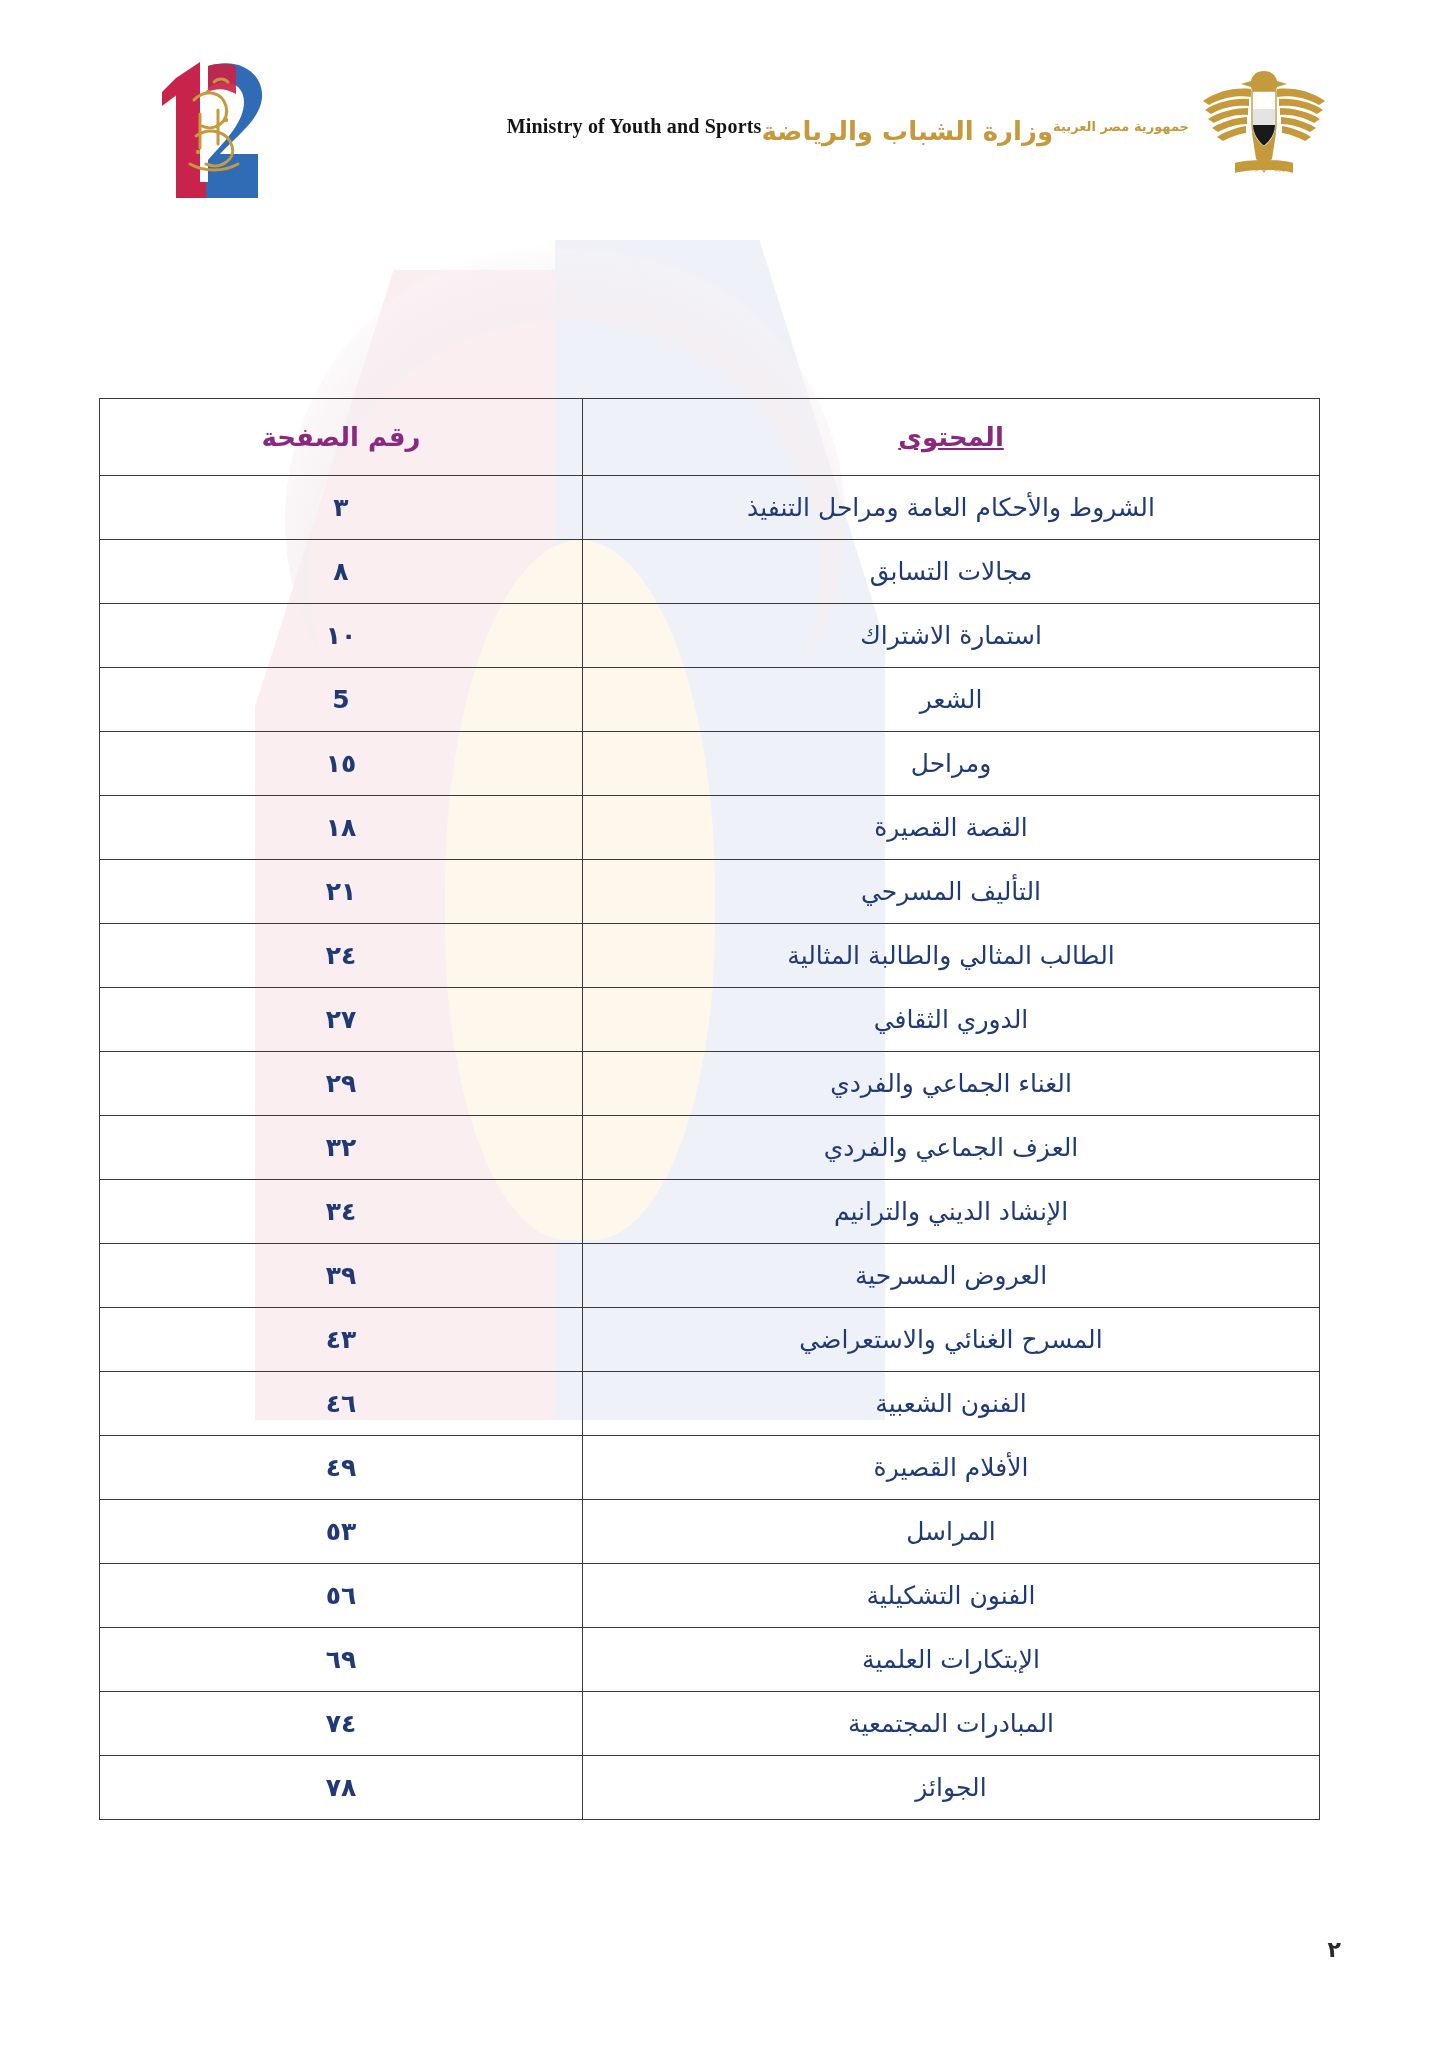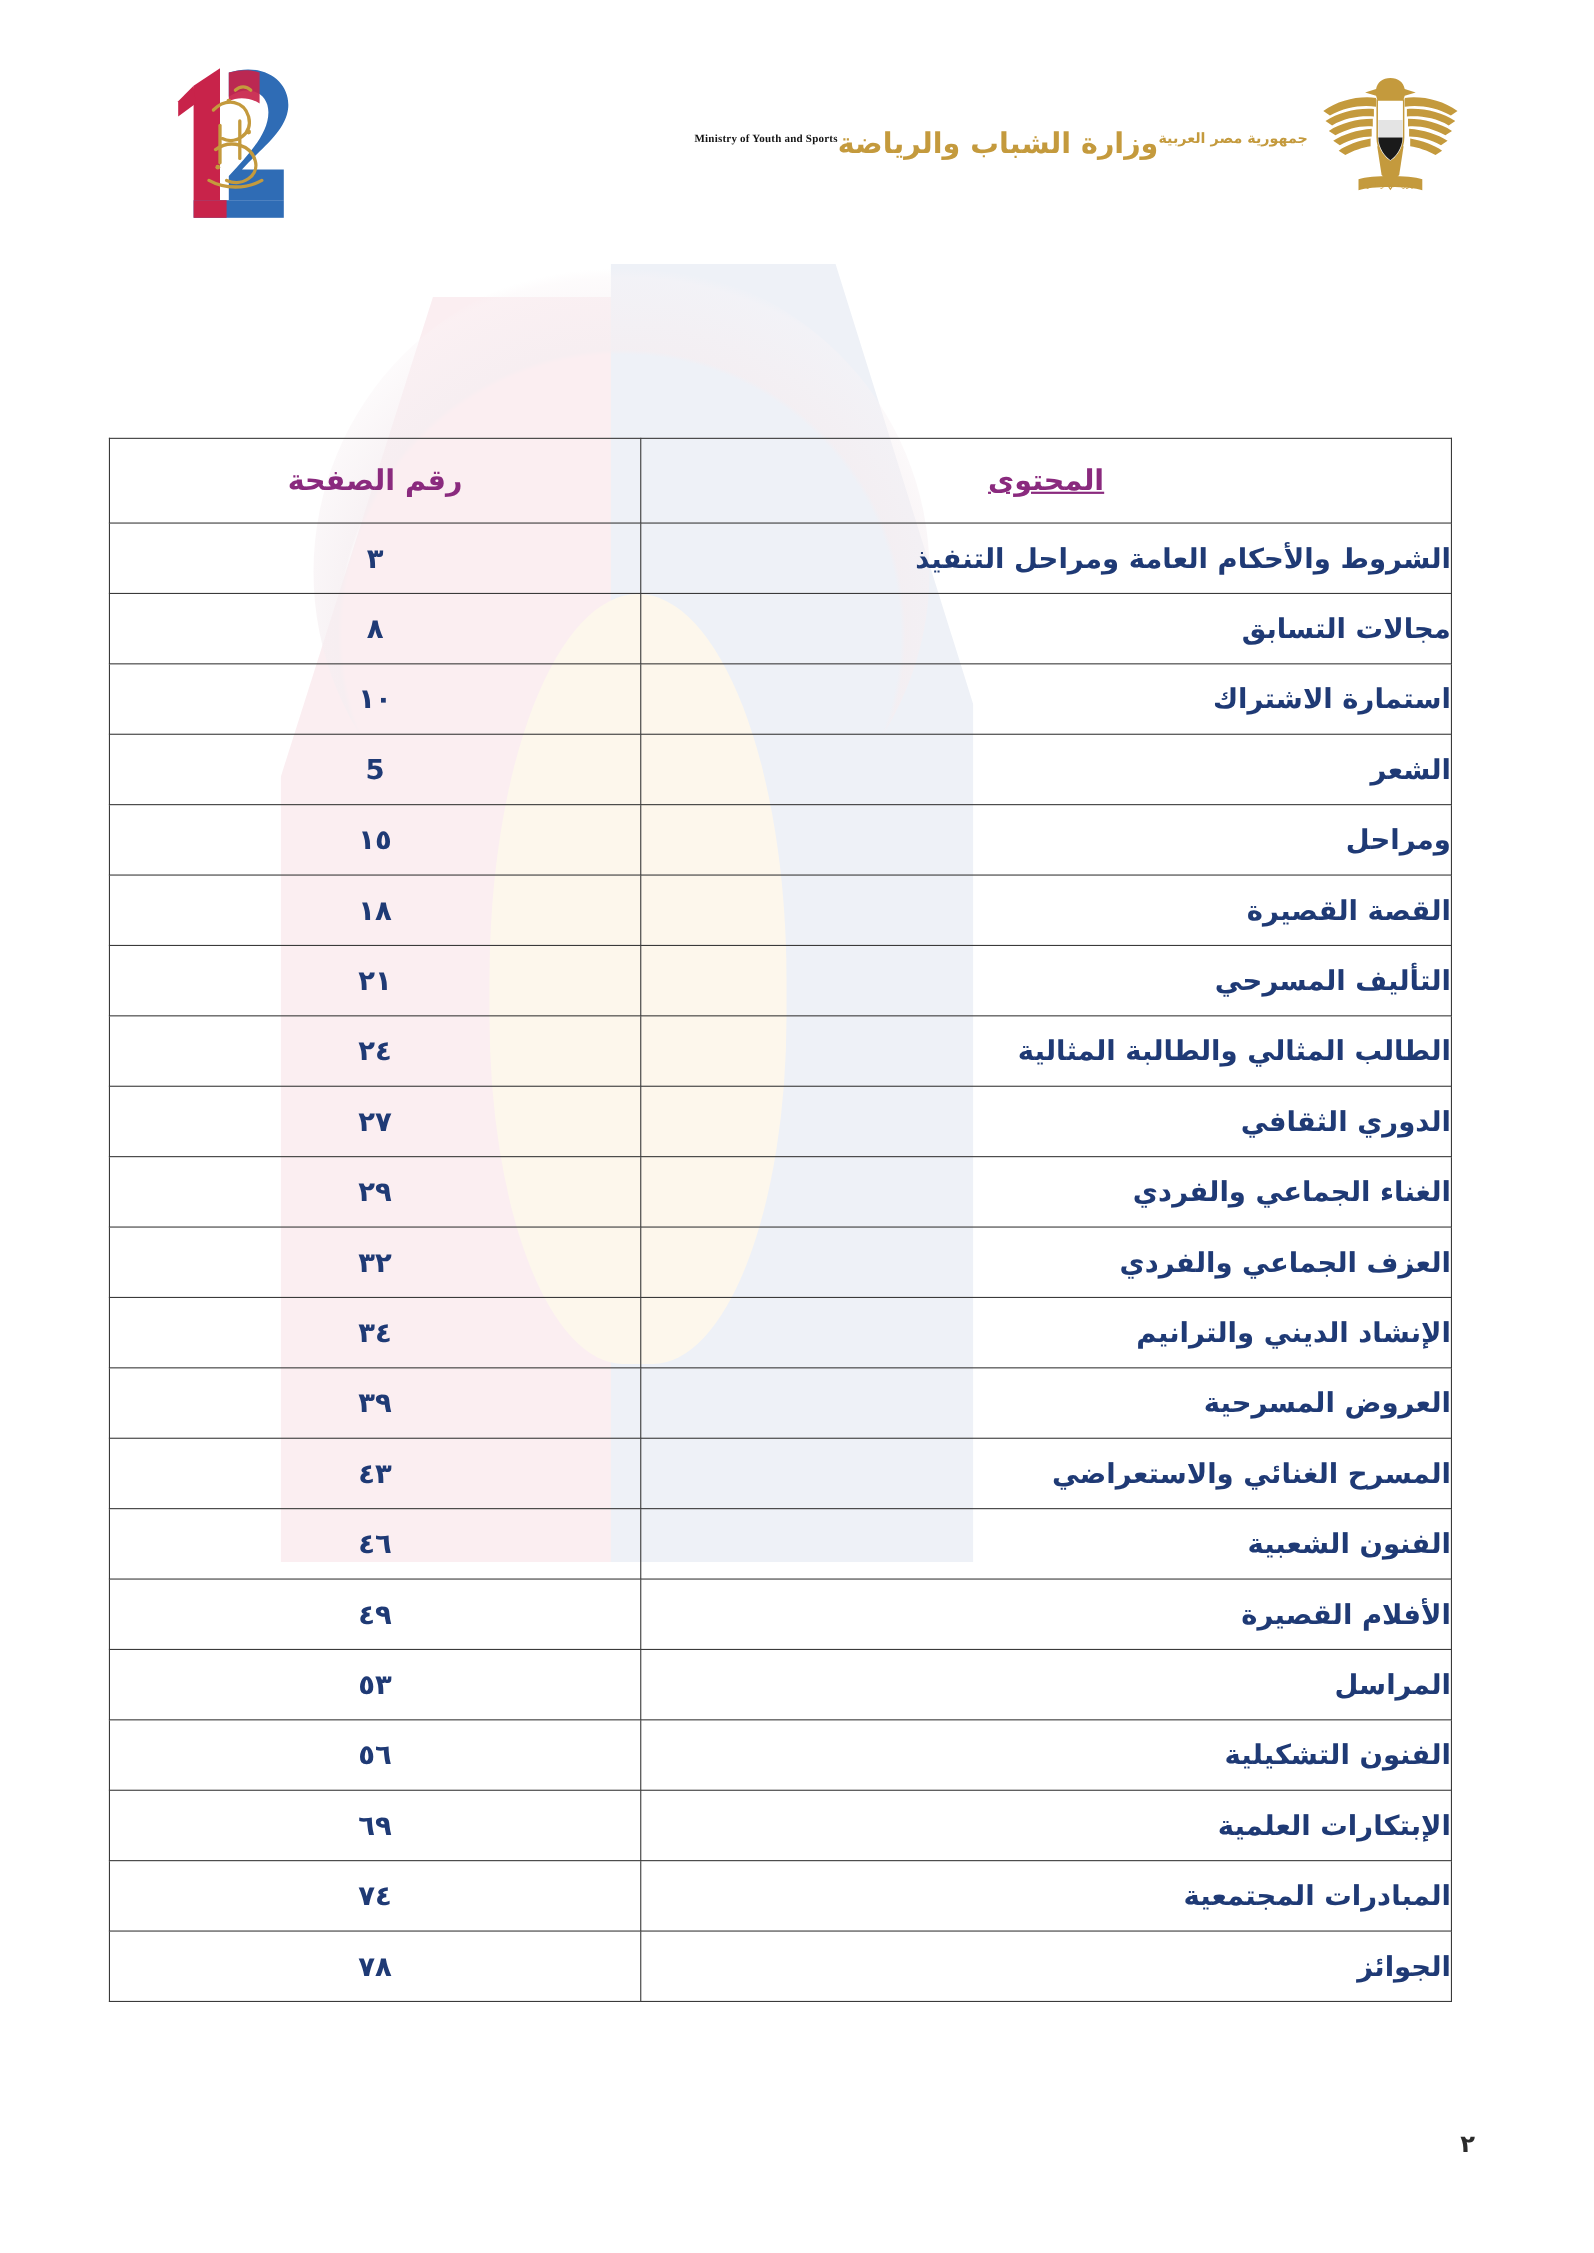--- a/index.html
+++ b/index.html
@@ -48,21 +48,21 @@
   .logo-min{position:absolute;right:110px;top:28px;width:230px;height:195px;
     display:flex;align-items:center;}
   .eagle-wrap{width:150px;height:118px;}
   .min-ar1{font-family:"DejaVu Sans","Liberation Sans",sans-serif;
     font-size:13px;color:#c49a3d;letter-spacing:1px;margin-top:1px;
     font-weight:bold;white-space:nowrap;}
   .min-ar2{font-family:"DejaVu Sans","Liberation Sans",sans-serif;
     font-size:26px;color:#c49a3d;font-weight:bold;line-height:1.1;
     margin-top:11px;white-space:nowrap;letter-spacing:-1px;}
   .min-en{font-family:"Liberation Serif","DejaVu Serif",serif;
-    font-size:10px;color:#141414;font-weight:bold;margin-top:2px;
+    font-size:20px;color:#141414;font-weight:bold;margin-top:2px;
     white-space:nowrap;letter-spacing:.2px;}
 
   
   .title{
     position:absolute;top:255px;left:0;width:1449px;text-align:center;
     font-size:46px;font-weight:bold;color:#1f3a75;z-index:3;
     font-family:"DejaVu Sans","Liberation Sans",sans-serif;
     letter-spacing:-1px;
   }
 
@@ -81,22 +81,22 @@
   col.c-page{width:483px;}
 
   th.h-content,th.h-page{
     height:76px;color:#8a2a7e;font-weight:bold;font-size:26px;
     font-family:"DejaVu Sans","Liberation Sans",sans-serif;
   }
   th.h-content{text-align:center;padding-left:60px;text-decoration:underline;}
   th.h-page{text-align:center;}
 
   td.t-content{
-    height:63px;text-align:right;padding-left:56px;
-    color:#1f3a75;font-weight:bold;font-size:25px;
+    height:63px;text-align:center;padding-left:56px;
+    color:#1f3a75;font-weight:normal;font-size:25px;
     font-family:"DejaVu Sans","Liberation Sans",sans-serif;
     white-space:nowrap;
   }
   td.t-page{
     height:63px;text-align:center;
     color:#1f3a75;font-weight:bold;font-size:25px;
     font-family:"DejaVu Sans","Liberation Sans",sans-serif;
   }
 
   

